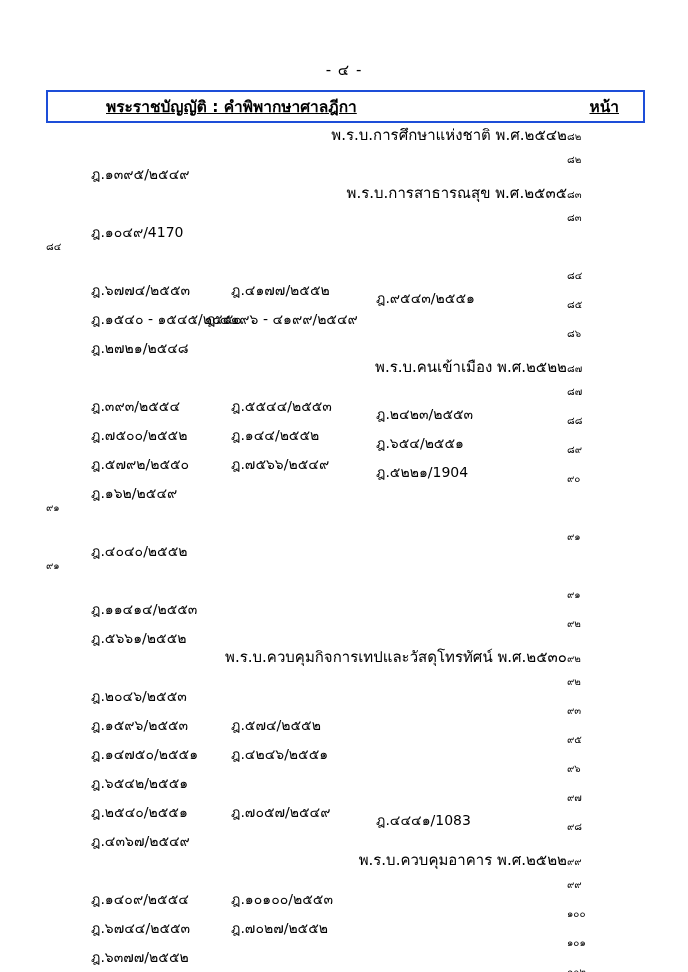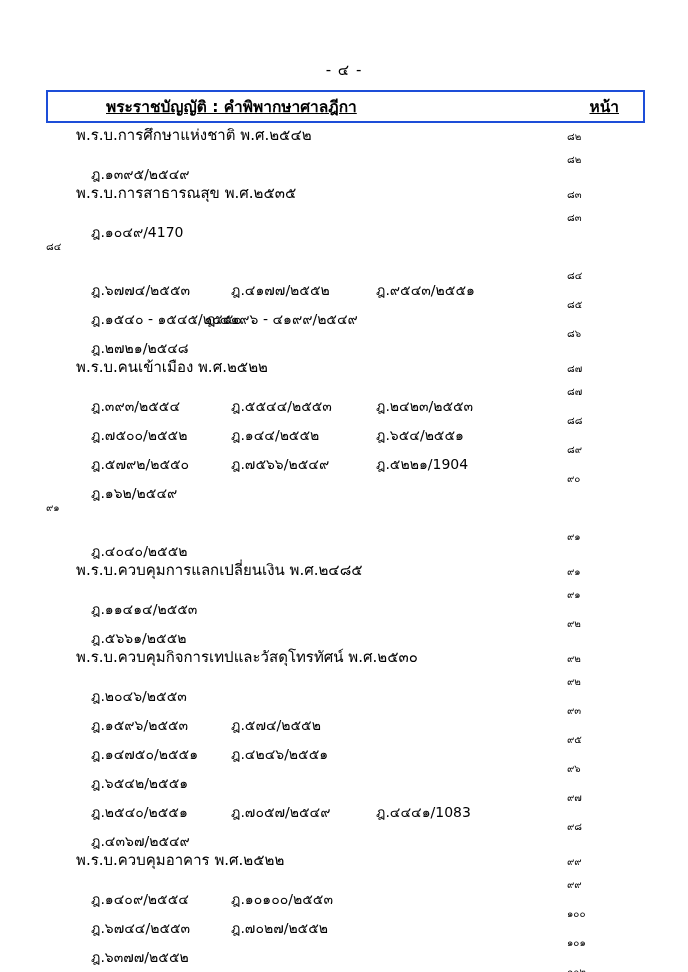--- a/index.html
+++ b/index.html
@@ -62,34 +62,35 @@
     display: flex;
     align-items: baseline;
     height: 29px;
     position: relative;
   }
   .row .cites {
     flex: 1 1 auto;
     display: flex;
     align-items: baseline;
     position: relative;
+    justify-content: flex-end;
   }
   .act-title {
     font-size: 15px;
     padding-left: 30px;
     white-space: nowrap;
   }
   .cite {
     font-size: 14px;
     white-space: nowrap;
     position: absolute;
   }
   .cite.c0 { left: 45px; }
   .cite.c1 { left: 185px; }
-  .cite.c2 { left: 330px; }
+  .cite.c2 { left: 330px; margin-top: 8px; }
   .cite.wide.c1 { left: 160px; }
   .pageno {
     flex: 0 0 auto;
     width: 78px;
     font-size: 10px;
     white-space: nowrap;
   }
 </style>
 </head>
 <body>
@@ -191,23 +192,20 @@
       <div class="row">
         <div class="pageno">๙๑</div>
       </div>
       <div class="row">
         <div class="cites">
           <span class="cite c0">ฎ.๔๐๔๐/๒๕๕๒</span>
         </div>
         <div class="pageno">๙๑</div>
       </div>
       <div class="row">
-        <div class="cites">
-          <span class="act-title">พ.ร.บ.ควบคุมการแลกเปลี่ยนเงิน พ.ศ.๒๔๘๕</span>
-        </div>
         <div class="pageno">๙๑</div>
       </div>
       <div class="row">
         <div class="cites">
           <span class="cite c0">ฎ.๑๑๔๑๔/๒๕๕๓</span>
         </div>
         <div class="pageno">๙๑</div>
       </div>
       <div class="row">
         <div class="cites">

